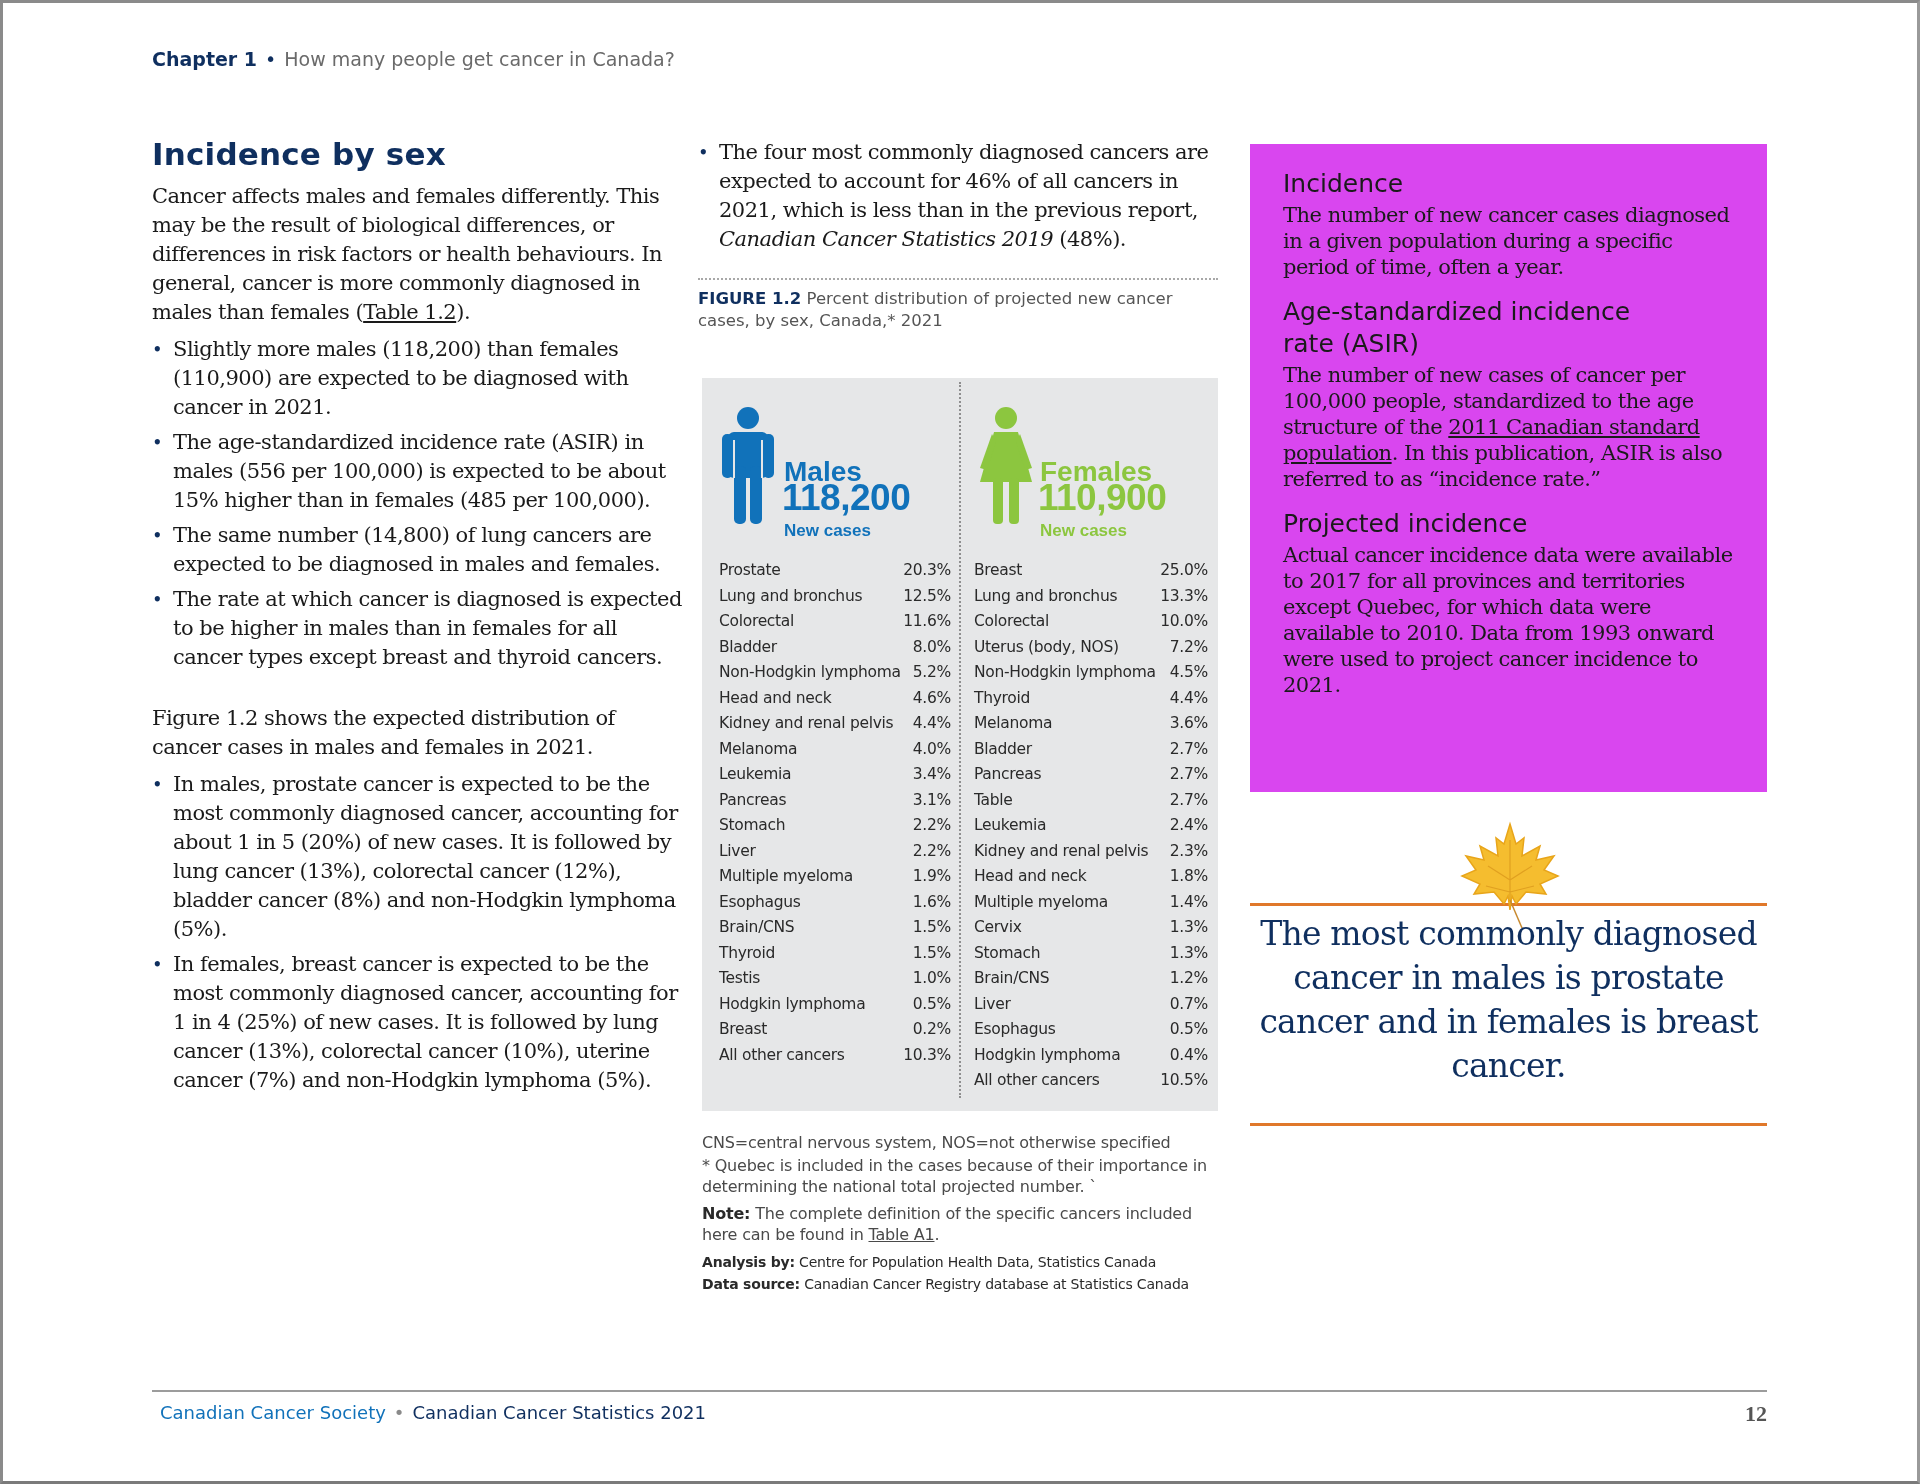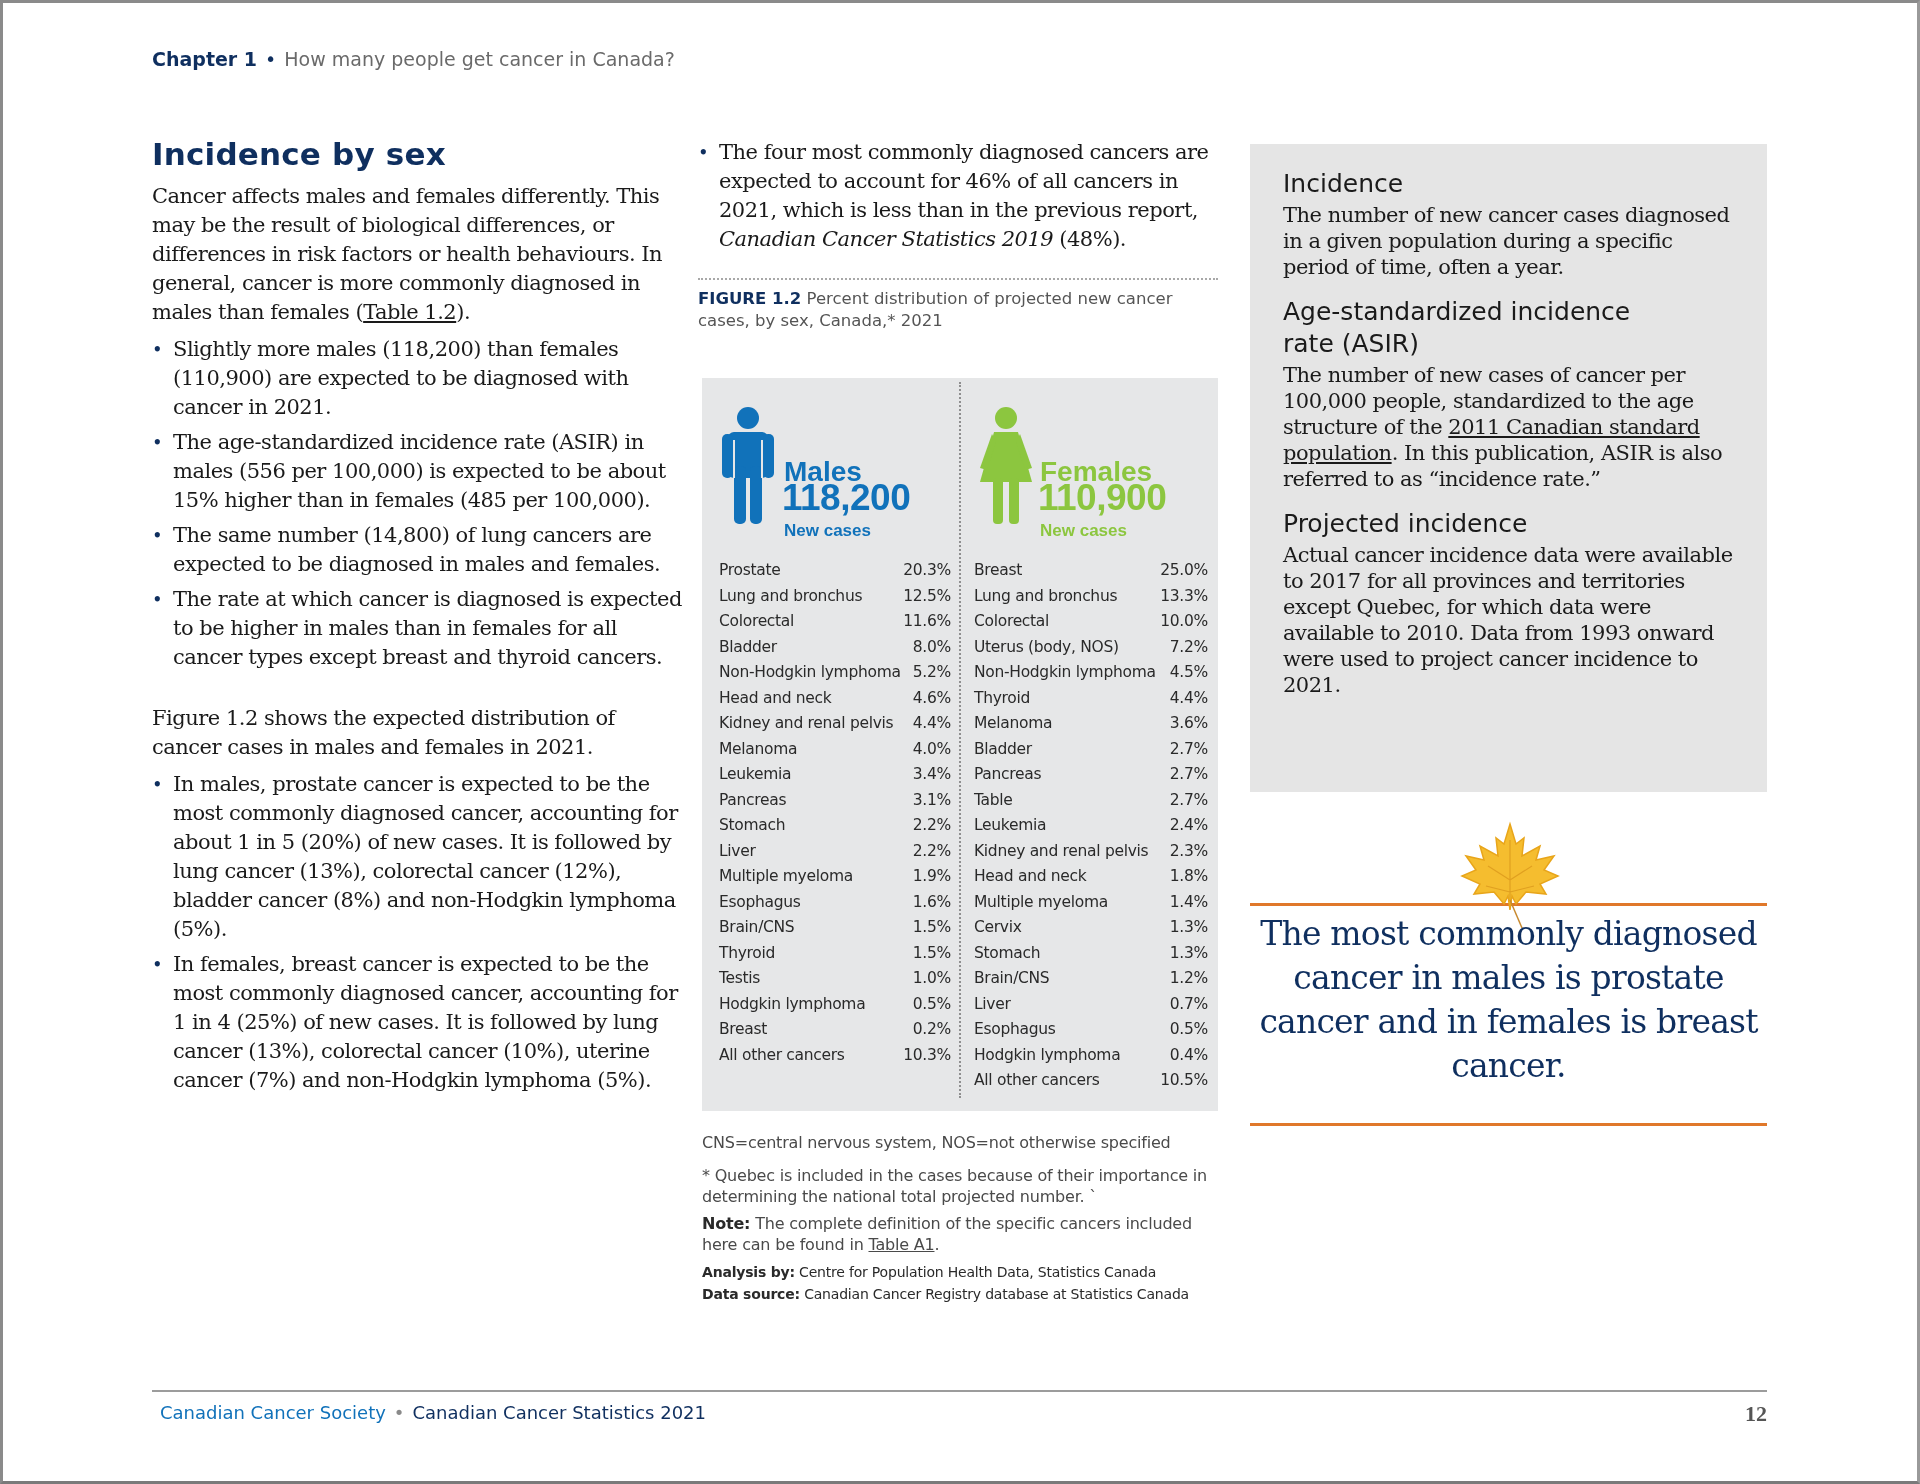--- a/index.html
+++ b/index.html
@@ -55,29 +55,29 @@
   .sex-new { position: absolute; left: 62px; top: 115px; font-family: "Liberation Sans", sans-serif; font-weight: bold; font-size: 17px; white-space: nowrap; }
   .male .sex-label, .male .sex-count, .male .sex-new { color: #1172ba; }
   .female .sex-label, .female .sex-count, .female .sex-new { color: #8cc63f; }
 
   .cancer-list { position: absolute; top: 180px; width: 232px; font-family: "DejaVu Sans", sans-serif; font-size: 15.5px; color: #2a2a2a; }
   .cancer-list.male { left: 17px; }
   .cancer-list.female { left: 272px; width: 234px; }
   .cancer-row { display: flex; justify-content: space-between; height: 25.5px; line-height: 25.5px; white-space: nowrap; letter-spacing: -0.3px;}
 
   .fig-notes { position: absolute; left: 702px; top: 1132px; width: 520px; font-family: "DejaVu Sans", sans-serif; color: #4a4a4a; }
-  .fig-notes .n1 { font-size: 16px; line-height: 21px; margin-bottom: 12px; letter-spacing:-0.2px;}
+  .fig-notes .n1 { font-size: 16px; line-height: 21px; margin-bottom: 2px; letter-spacing:-0.2px;}
   .fig-notes .n2 { font-size: 16px; line-height: 21px; margin-bottom: 6px; letter-spacing:-0.2px;}
   .fig-notes .n3 { font-size: 16px; line-height: 21px; margin-bottom: 6px; letter-spacing:-0.2px;}
   .fig-notes .n4, .fig-notes .n5 { font-size: 14px; line-height: 22px; color:#2a2a2a; letter-spacing:-0.2px;}
   .fig-notes b { color: #2a2a2a; }
 
   .glossary {
     position: absolute; left: 1250px; top: 144px; width: 517px; height: 648px;
-    background: #e5e5e5; box-sizing: border-box; padding: 24px 30px 0 33px;
+    background: #d946ef; box-sizing: border-box; padding: 24px 30px 0 33px;
   }
   .gloss-term { font-family: "DejaVu Sans", sans-serif; font-size: 25px; line-height: 32px; color: #1a1a1a; margin: 0; font-weight: normal;}
   .gloss-def { font-size: 21px; line-height: 26px; margin: 2px 0 16px 0; letter-spacing:-0.5px;}
 
   .callout { position: absolute; left: 1250px; top: 820px; width: 517px; height: 310px; }
   .orange-rule { position: absolute; left: 0; width: 517px; height: 3px; background: #e0782a; }
   .orange-rule.top { top: 83px; }
   .orange-rule.bottom { top: 303px; }
   .leaf-icon { position: absolute; left: 200px; top: 0; }
   .callout-text {

